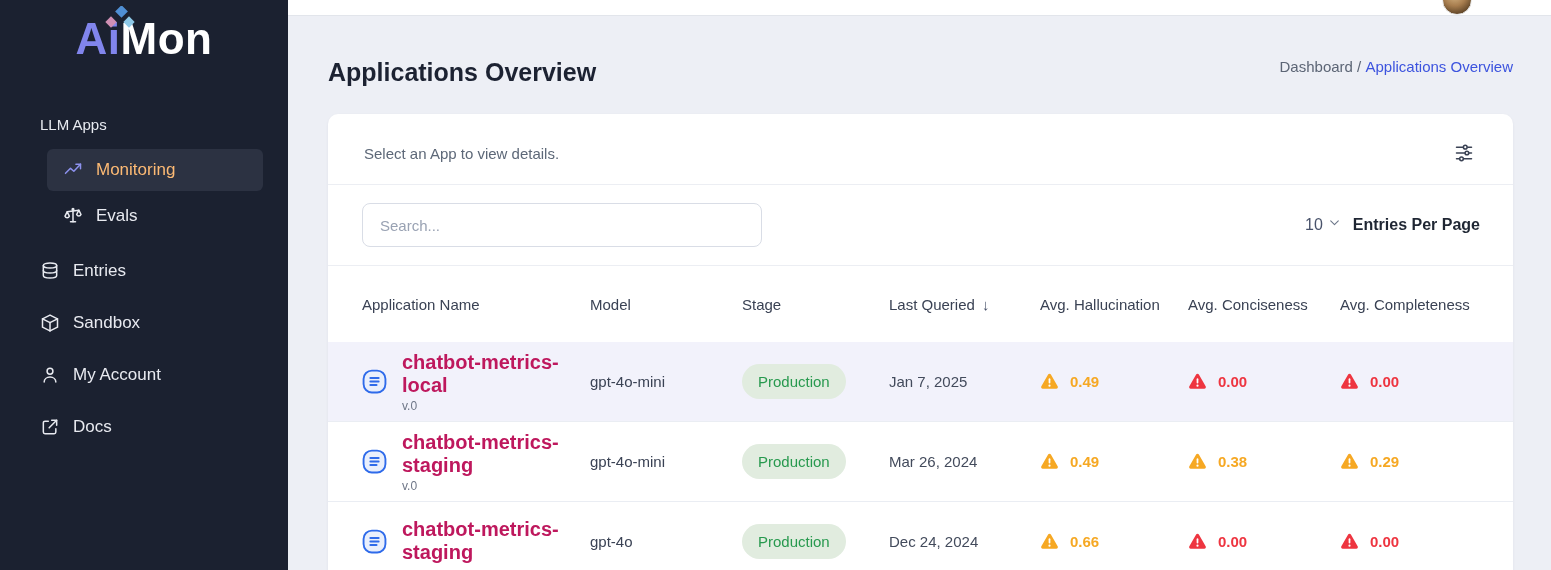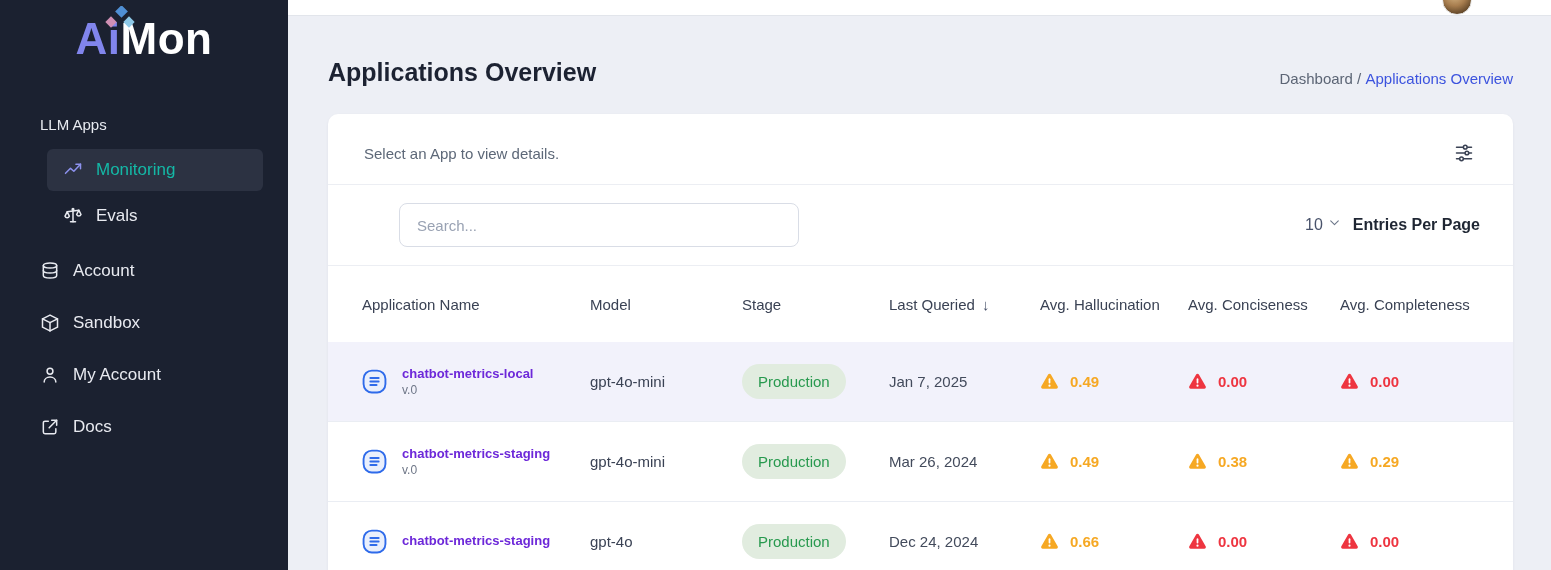--- a/index.html
+++ b/index.html
@@ -9,69 +9,69 @@
   
   .sidebar { position:fixed; left:0; top:0; width:288px; height:570px; background:#1b2130; z-index:5; }
   .logo { position:relative; margin:14px 0 16px 0; text-align:center; font-size:44px; font-weight:800; letter-spacing:0.5px; }
   .logo .p1 { color:#8185ec; }
   .logo .p2 { color:#ffffff; }
   .logo-cubes { position:absolute; top:-8px; left:96px; }
   .nav-section-label { margin:52px 0 0 40px; font-size:15px; color:#e7eaf0; }
   .nav-group { margin:16px 25px 0 47px; }
   .nav-item { display:flex; align-items:center; gap:13px; padding:11px 16px; border-radius:6px; margin-bottom:4px;
               font-size:17px; color:#e8eaf0; cursor:pointer; }
-  .nav-item.active { background:#2c3242; color:#14b8a6; }
+  .nav-item.active { background:#2c3242; color:#fdba74; }
   .nav-item.active svg { stroke:#8d92ee; }
   .nav-list { margin:10px 25px 0 28px; }
   .nav-list .nav-item { padding:14px 12px; }
   .nav-item svg { width:20px; height:20px; stroke:#e8eaf0; fill:none; stroke-width:1.8; stroke-linecap:round; stroke-linejoin:round; flex:0 0 auto; }
 
   
   .topbar { position:fixed; left:288px; right:0; top:0; height:16px; background:#ffffff; border-bottom:1px solid #e2e5eb; z-index:4; }
   .avatar { position:absolute; right:79px; top:-15px; width:30px; height:30px; border-radius:50%;
             background:radial-gradient(circle at 42% 30%, #d8b887 0%, #a77d4e 45%, #5d4326 80%, #3c2c18 100%);
             border:1px solid #e8e8e8; }
 
   
   .main { margin-left:288px; padding:58px 38px 0 40px; }
-  .page-head { display:flex; justify-content:space-between; align-items:flex-end; }
+  .page-head { display:flex; justify-content:space-between; align-items:flex-start; }
   .page-title { font-size:25px; font-weight:700; color:#1c2232; }
   .breadcrumb { font-size:15px; color:#5c6575; }
   .breadcrumb .crumb-parent { color:#5c6575; cursor:pointer; }
   .breadcrumb .crumb-current { color:#3c53de; font-weight:500; cursor:pointer; }
 
   .card { margin-top:27px; background:#ffffff; border-radius:10px 10px 0 0; box-shadow:0 1px 3px rgba(25,33,61,0.06); }
   .card-head { position:relative; padding:26px 36px 22px 36px; border-bottom:1px solid #eceef3; }
   .card-title { font-size:20px; font-weight:700; color:#1c2232; }
   .card-subtitle { margin-top:5px; font-size:15px; color:#5d6878; }
   .filter-btn { position:absolute; right:34px; top:24px; width:30px; height:30px; border:none; background:transparent; cursor:pointer;
                 display:flex; align-items:center; justify-content:center; }
   .filter-btn svg { width:20px; height:20px; stroke:#3a4254; fill:#ffffff; stroke-width:1.8; stroke-linecap:round; }
 
   .toolbar { display:flex; justify-content:space-between; align-items:center; padding:18px 33px 18px 34px; border-bottom:1px solid #eceef3; }
   .search-input { width:400px; height:44px; border:1px solid #d9dde6; border-radius:8px; padding:0 17px; font-size:15px;
-                  font-family:"Liberation Sans", sans-serif; color:#6d28d9; outline:none; background:#fff;margin-left:37px; }
+                  font-family:"Liberation Sans", sans-serif; color:#6d28d9; outline:none; background:#fff; }
   .search-input::placeholder { color:#99a2b3; }
   .entries { display:flex; align-items:center; gap:8px; font-size:16px; }
   .entries-select { display:flex; align-items:flex-start; gap:5px; color:#49536b; cursor:pointer; }
   .entries-select svg { width:13px; height:13px; stroke:#6c7689; fill:none; stroke-width:2; stroke-linecap:round; stroke-linejoin:round; }
   .entries-label { color:#1f2633; font-weight:600; margin-left:4px; }
 
   
   .trow { display:grid; grid-template-columns:228px 152px 147px 151px 148px 152px 1fr; align-items:center; padding-left:34px; }
   .thead { height:76px; color:#49536b; font-size:15px; }
   .hcell { display:flex; gap:7px; cursor:pointer; }
   .sort-arrow { font-size:15px; color:#49536b; }
   .row { height:80px; border-bottom:1px solid #eaedf3; cursor:pointer; }
   .row.highlight { background:#f2f2fb; }
   .cell { font-size:15px; color:#3a4254; }
   .app-cell { display:flex; align-items:center; gap:15px; }
   .app-icon svg { width:25px; height:25px; display:block; }
   .app-meta { display:flex; flex-direction:column; gap:2px; }
-  .app-link { color:#6d28d9; font-weight:600; font-size:13px; text-decoration:none; cursor:pointer; }
+  .app-link { color:#be185d; font-weight:600; font-size:20px; text-decoration:none; cursor:pointer; }
   .app-version { font-size:12px; color:#6e7687; }
   .badge { display:inline-block; padding:9px 16px; border-radius:18px; background:#e1ecdf; color:#27994e; font-size:15px; }
   .date { color:#434b5c; }
   .metric { display:flex; align-items:center; gap:11px; font-weight:600; }
   .metric .w-icon { width:19px; height:19px; }
   .metric.warning { color:#f6a823; }
   .metric.critical { color:#ee3540; }
 </style>
 </head>
 <body>
@@ -108,21 +108,21 @@
     </div>
   </nav>
 
   <nav class="nav-list">
     <div class="nav-item">
       <svg viewBox="0 0 24 24">
           <ellipse cx="12" cy="5.5" rx="8" ry="3"></ellipse>
           <path d="M4 5.5v6c0 1.66 3.6 3 8 3s8-1.34 8-3v-6"></path>
           <path d="M4 11.5v6c0 1.66 3.6 3 8 3s8-1.34 8-3v-6"></path>
         </svg>
-      <span>Account</span>
+      <span>Entries</span>
     </div>
     <div class="nav-item">
       <svg viewBox="0 0 24 24">
           <path d="M12 2.5 21 7v10l-9 4.5L3 17V7Z"></path>
           <path d="M3 7l9 4.5L21 7"></path>
           <path d="M12 11.5V21.5"></path>
         </svg>
       <span>Sandbox</span>
     </div>
     <div class="nav-item">

